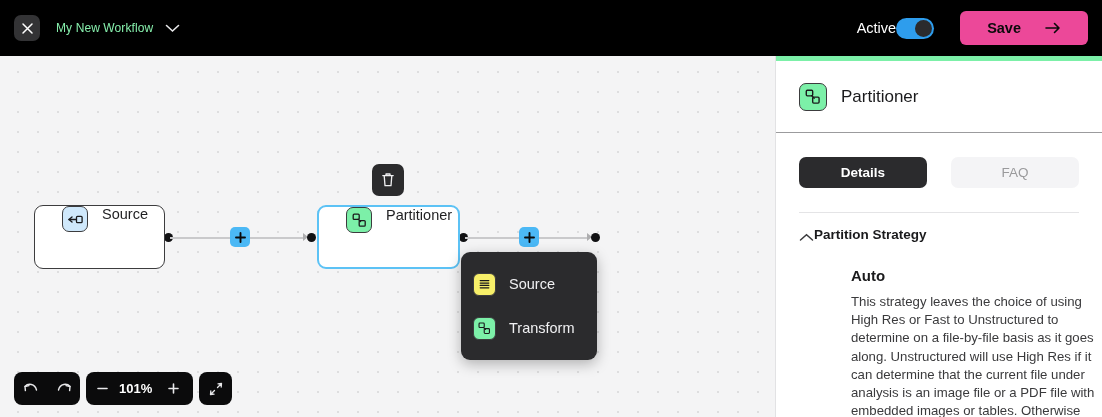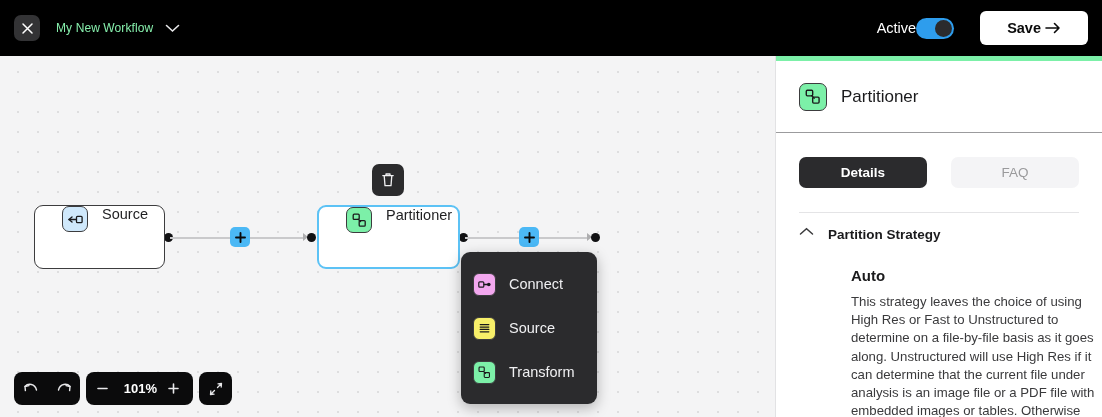--- a/index.html
+++ b/index.html
@@ -33,22 +33,22 @@
   .toggle {
     width: 38px; height: 21px; border-radius: 11px; background: #2e9ded;
     position: relative; cursor: pointer;
   }
   .toggle .knob {
     position: absolute; right: 2px; top: 2px; width: 17px; height: 17px;
     border-radius: 50%; background: #2b2b2d;
   }
   .save-btn {
     margin-left: 26px; height: 34px; min-width: 86px; border-radius: 6px;
-    background: #ffffff; color: #0a0a0a; font-size: 14.5px; font-weight: bold;
-    display: flex; align-items: center; justify-content: center; gap: 4px;
+    background: #ec4899; color: #0a0a0a; font-size: 14.5px; font-weight: bold;
+    display: flex; align-items: center; justify-content: center; gap: 24px;
     padding: 0 27px; cursor: pointer; border: none;
   }
 
   
   .canvas {
     position: absolute; left: 0; top: 56px; width: 775px; height: 361px;
     background-color: #f4f4f5;
     background-image: radial-gradient(#dededf 1px, transparent 1.1px);
     background-size: 20px 20px;
     background-position: 8px 6px;
@@ -109,21 +109,21 @@
 
   
   .ctl-group {
     position: absolute; background: #0b0b0c; border-radius: 8px; height: 33px;
     display: flex; align-items: center; color: #ffffff;
   }
   .ctl-btn {
     width: 33px; height: 33px; display: flex; align-items: center;
     justify-content: center; cursor: pointer;
   }
-  .zoom-val { font-size: 13px; font-weight: bold; min-width: 38px; text-align: right; }
+  .zoom-val { font-size: 13px; font-weight: bold; min-width: 38px; text-align: left; }
 
   
   .panel {
     position: absolute; left: 775px; top: 56px; width: 327px; height: 361px;
     background: #ffffff; border-left: 1px solid #e2e2e4; overflow: hidden;
   }
   .panel-topbar { height: 5px; background: #7cf0a8; }
   .panel-head {
     height: 72px; display: flex; align-items: center; padding-left: 23px;
     border-bottom: 1px solid #9b9b9d; gap: 14px;
@@ -133,21 +133,21 @@
   .tabs { display: flex; gap: 24px; padding: 24px 23px 0 23px; }
   .tab {
     flex: 1; height: 31px; border-radius: 7px; display: flex;
     align-items: center; justify-content: center; font-size: 13.5px;
     cursor: pointer;
   }
   .tab.active { background: #2b2b2d; color: #ffffff; font-weight: bold; }
   .tab.inactive { background: #f4f4f6; color: #9a9a9c; }
   .divider { margin: 24px 23px 0 23px; height: 1px; background: #e4e4e6; }
   .section-head {
-    display: flex; align-items: flex-start; gap: 14px; padding: 14px 23px 0 23px;
+    display: flex; align-items: flex-end; padding: 14px 23px 0 23px;
     cursor: pointer;
   }
   .section-title { font-size: 13.5px; font-weight: bold; color: #1a1a1c; }
   .strategy-name {
     margin: 25px 0 0 75px; font-size: 15px; font-weight: bold; color: #1a1a1c;
   }
   .strategy-desc {
     margin: 9px 75px 0 75px; font-size: 13.2px; line-height: 18.2px;
     color: #3a3a3c; width: 244px;
   }
@@ -229,30 +229,20 @@
     </div>
 
 
     <div class="trash-btn" style="left:372px; top:108px;">
       <svg width="14" height="16" viewBox="0 0 14 16">
         <path d="M1.8 3.6 H12.2 M5 3.6 V2 H9 V3.6 M3.2 3.6 L4 13.6 H10 L10.8 3.6" stroke="#f0f0f2" stroke-width="1.3" fill="none" stroke-linecap="round" stroke-linejoin="round"></path>
       </svg>
     </div>
 
     <div class="menu" style="left:461px; top:196px;">
-      <div class="menu-item">
-        <div class="node-icon ic-pink" style="width:23px;height:23px;border-radius:6px;">
-          <svg width="13" height="9" viewBox="0 0 13 9">
-            <rect x="0.8" y="1.8" width="5" height="5.4" rx="1" stroke="#1a1a1c" stroke-width="1.2" fill="none"></rect>
-            <path d="M6 4.5 H11.4" stroke="#1a1a1c" stroke-width="1.3" stroke-linecap="round"></path>
-            <circle cx="10.8" cy="4.5" r="1.8" fill="#1a1a1c"></circle>
-          </svg>
-        </div>
-        <div class="label">Connect</div>
-      </div>
       <div class="menu-item">
         <div class="node-icon ic-yellow" style="width:23px;height:23px;border-radius:6px;">
           <svg width="13" height="12" viewBox="0 0 13 12">
             <path d="M2.2 2.6 H10.8 M2.2 5 H10.8 M2.2 7.4 H10.8 M2.2 9.8 H10.8" stroke="#1a1a1c" stroke-width="1.25" stroke-linecap="round"></path>
           </svg>
         </div>
         <div class="label">Source</div>
       </div>
       <div class="menu-item">
         <div class="node-icon ic-green" style="width:23px;height:23px;border-radius:6px;">

